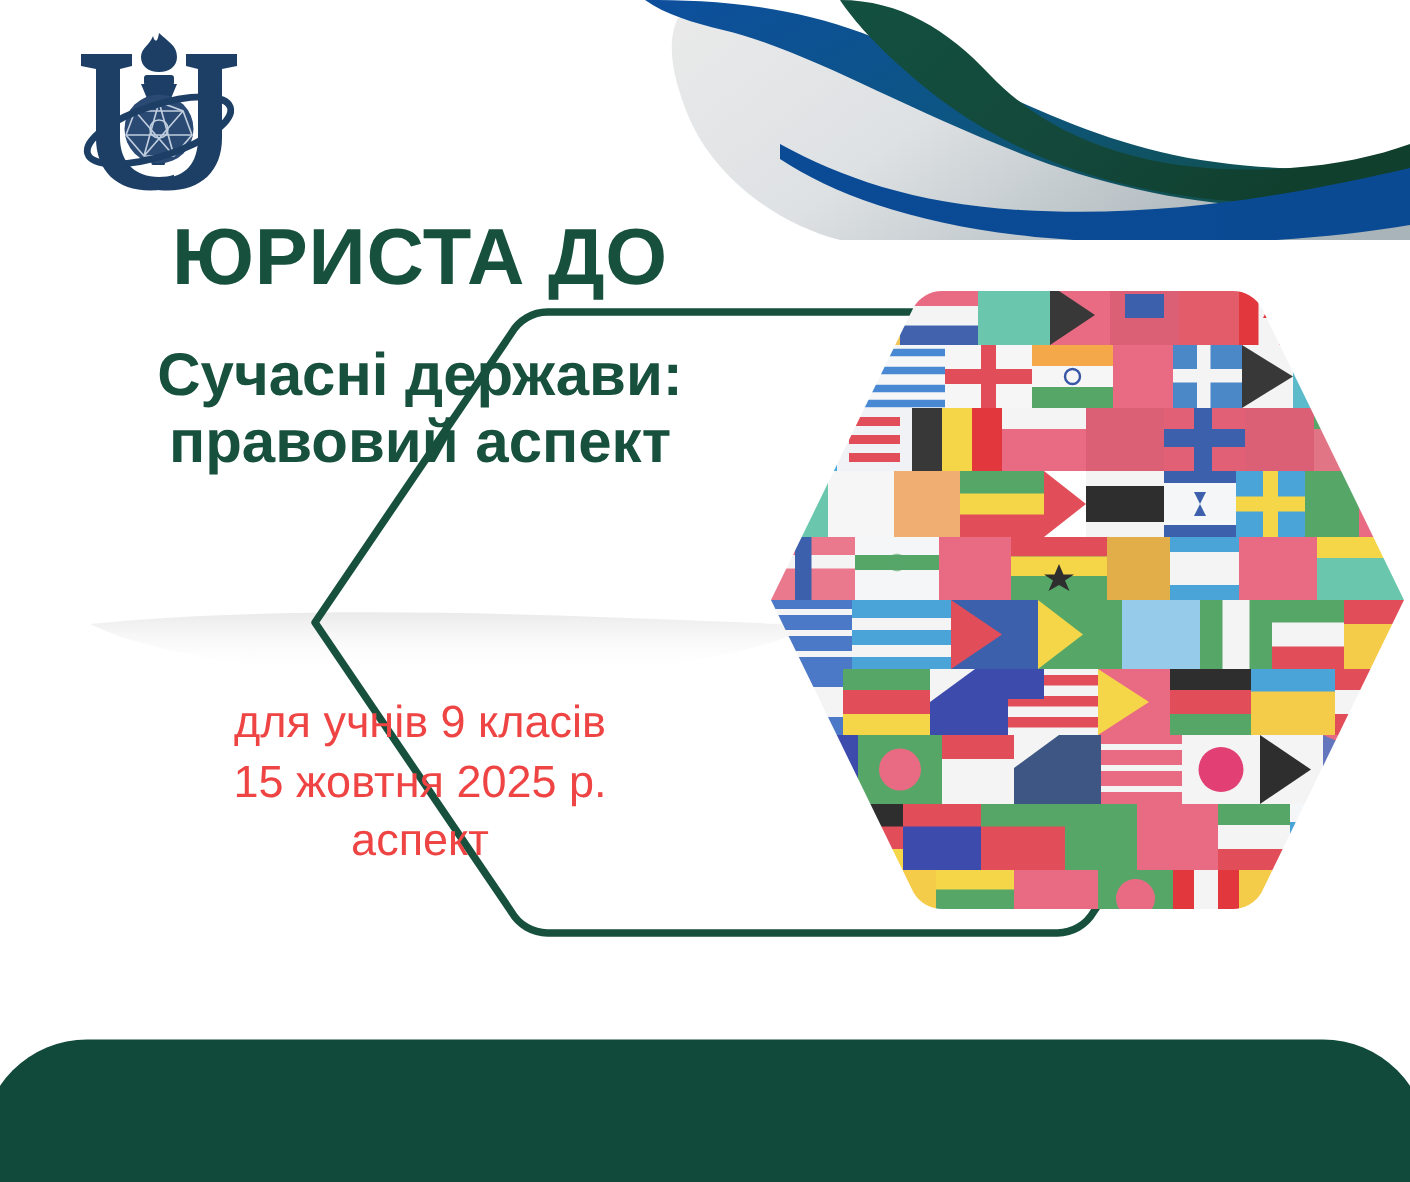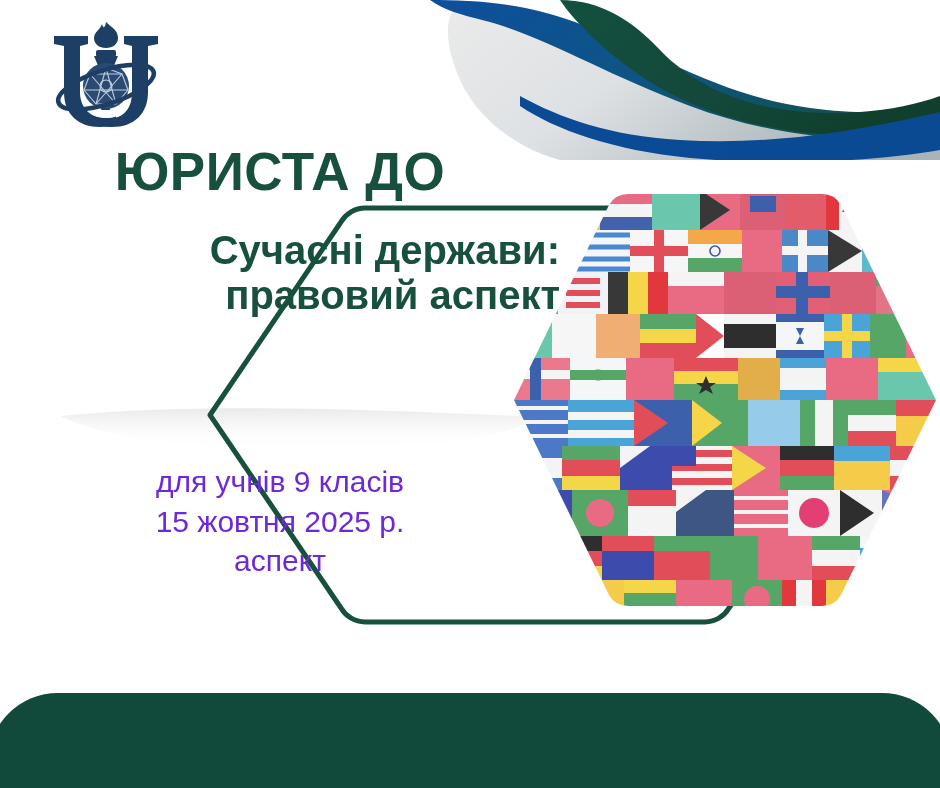--- a/index.html
+++ b/index.html
@@ -92,34 +92,33 @@
   .headline .hl-line {
     display: block;
     white-space: nowrap;
   }
   .subtitle {
     margin: 30px 0 0 0;
     color: #17503c;
     font-weight: bold;
     font-size: 40px;
     line-height: 1.12;
-    text-align: right;
   }
   .subtitle .sub-line {
     display: block;
     white-space: nowrap;
   }
 
   #details {
     position: absolute;
     top: 462px;
     left: 0;
     width: 560px;
     text-align: center;
-    color: #6d28d9;
+    color: #ef4444;
     font-size: 30px;
     line-height: 1.32;
     font-weight: normal;
   }
   #details .detail-line {
     display: block;
     white-space: nowrap;
   }
 
   

